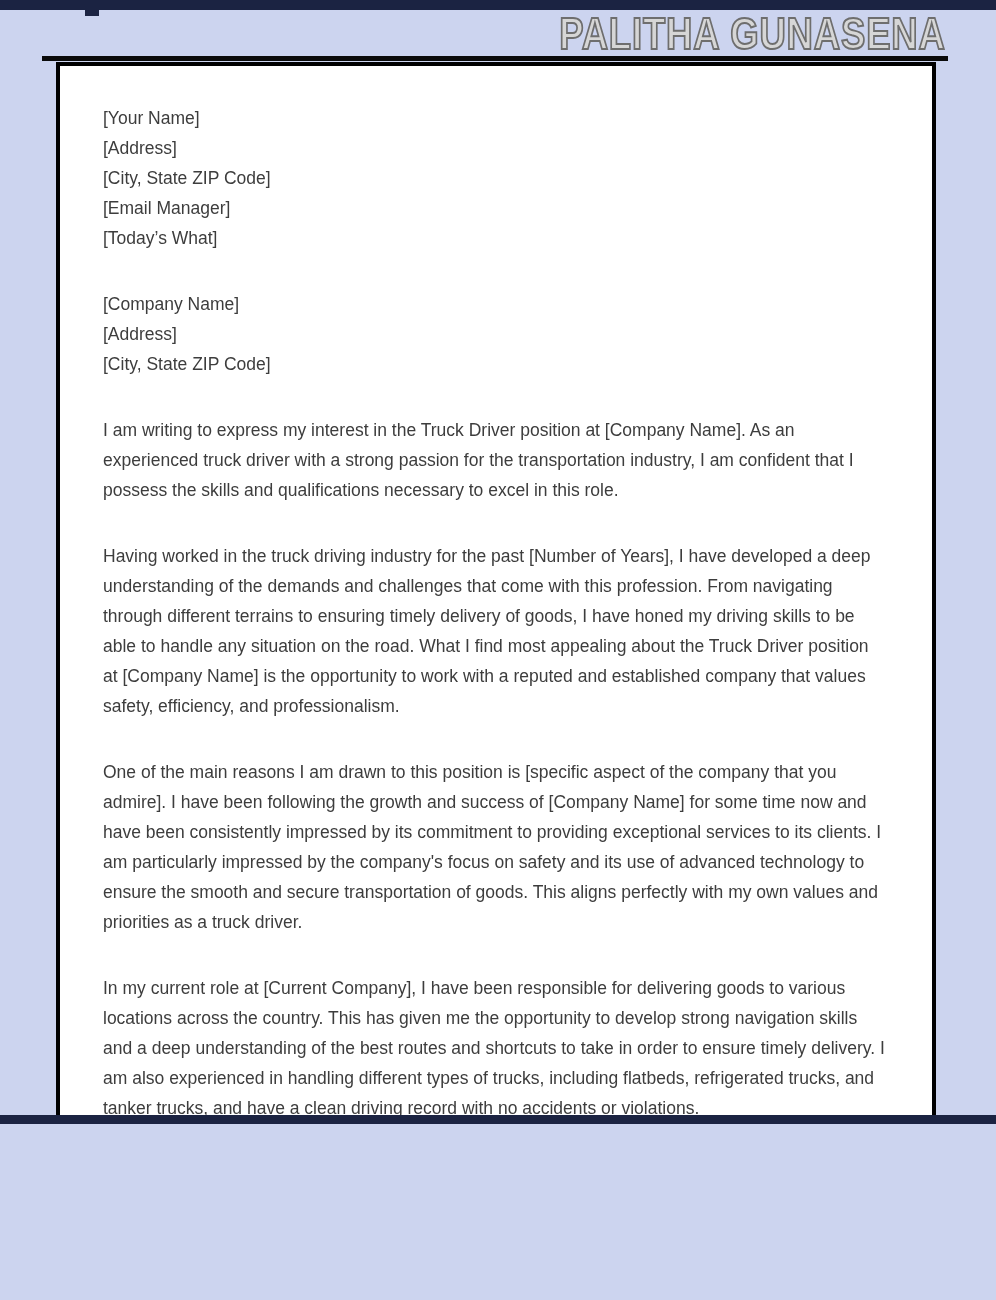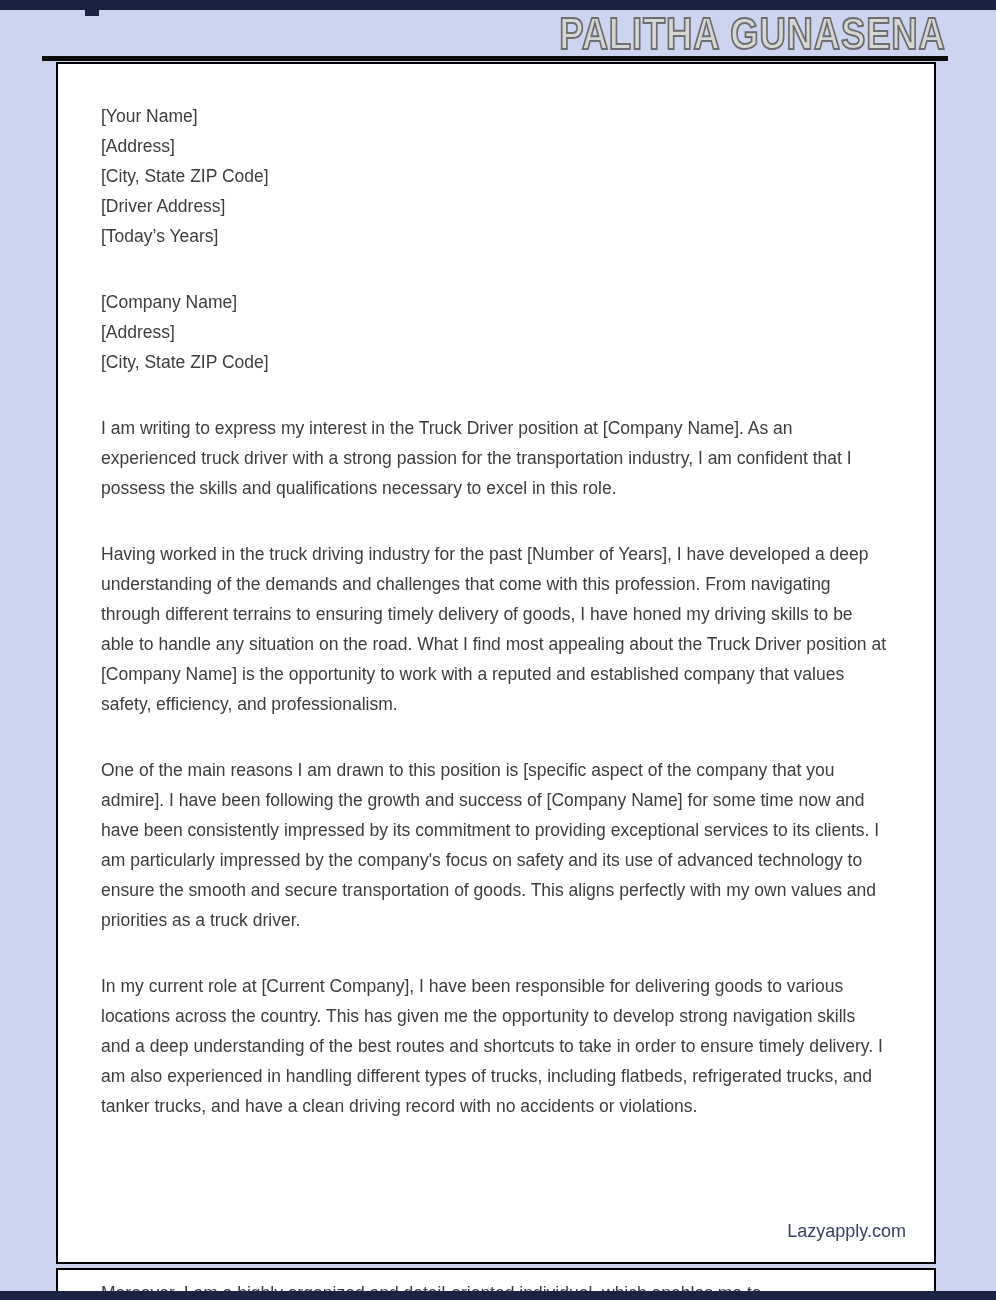--- a/index.html
+++ b/index.html
@@ -5,21 +5,21 @@
   * { box-sizing: border-box; margin: 0; padding: 0; }
   html, body { width: 996px; height: 1300px; }
   body {
     font-family: "Liberation Sans", sans-serif;
     background: #ccd4ef;
     overflow: hidden;
   }
   .canvas {
     position: relative;
     width: 996px;
-    height: 1300px;
+    height: 1124px;
     background: #ccd4ef;
     overflow: hidden;
     padding-left: 44px;
   }
   .top-strip {
     position: absolute;
     top: 0; left: 0;
     width: 100%;
     height: 10px;
     background: #1b2342;
@@ -56,21 +56,21 @@
     left: 42px;
     width: 906px;
     height: 5px;
     background: #0b0b0b;
   }
   .page {
     position: absolute;
     left: 56px;
     width: 880px;
     background: #ffffff;
-    border: 2px solid #000000;
+    border: 4px solid #000000;
   }
   .page-1 {
     top: 62px;
     height: 1202px;
     padding: 37px 46px 0 43px;
     overflow: hidden;
   }
   .page-2 {
     top: 1268px;
     height: 40px;
@@ -113,22 +113,22 @@
   </div>
 
   <div class="header-divider"></div>
 
   <div class="page page-1 letter-text">
 
     <div class="block">
       <div class="line">[Your Name]</div>
       <div class="line">[Address]</div>
       <div class="line">[City, State ZIP Code]</div>
-      <div class="line">[Driver Address]</div>
-      <div class="line">[Today’s Years]</div>
+      <div class="line">[Email Manager]</div>
+      <div class="line">[Today’s What]</div>
     </div>
 
     <div class="block">
       <div class="line">[Company Name]</div>
       <div class="line">[Address]</div>
       <div class="line">[City, State ZIP Code]</div>
     </div>
 
 
     <p class="block">I am writing to express my interest in the Truck Driver position at [Company Name]. As an experienced truck driver with a strong passion for the transportation industry, I am confident that I possess the skills and qualifications necessary to excel in this role.</p>

